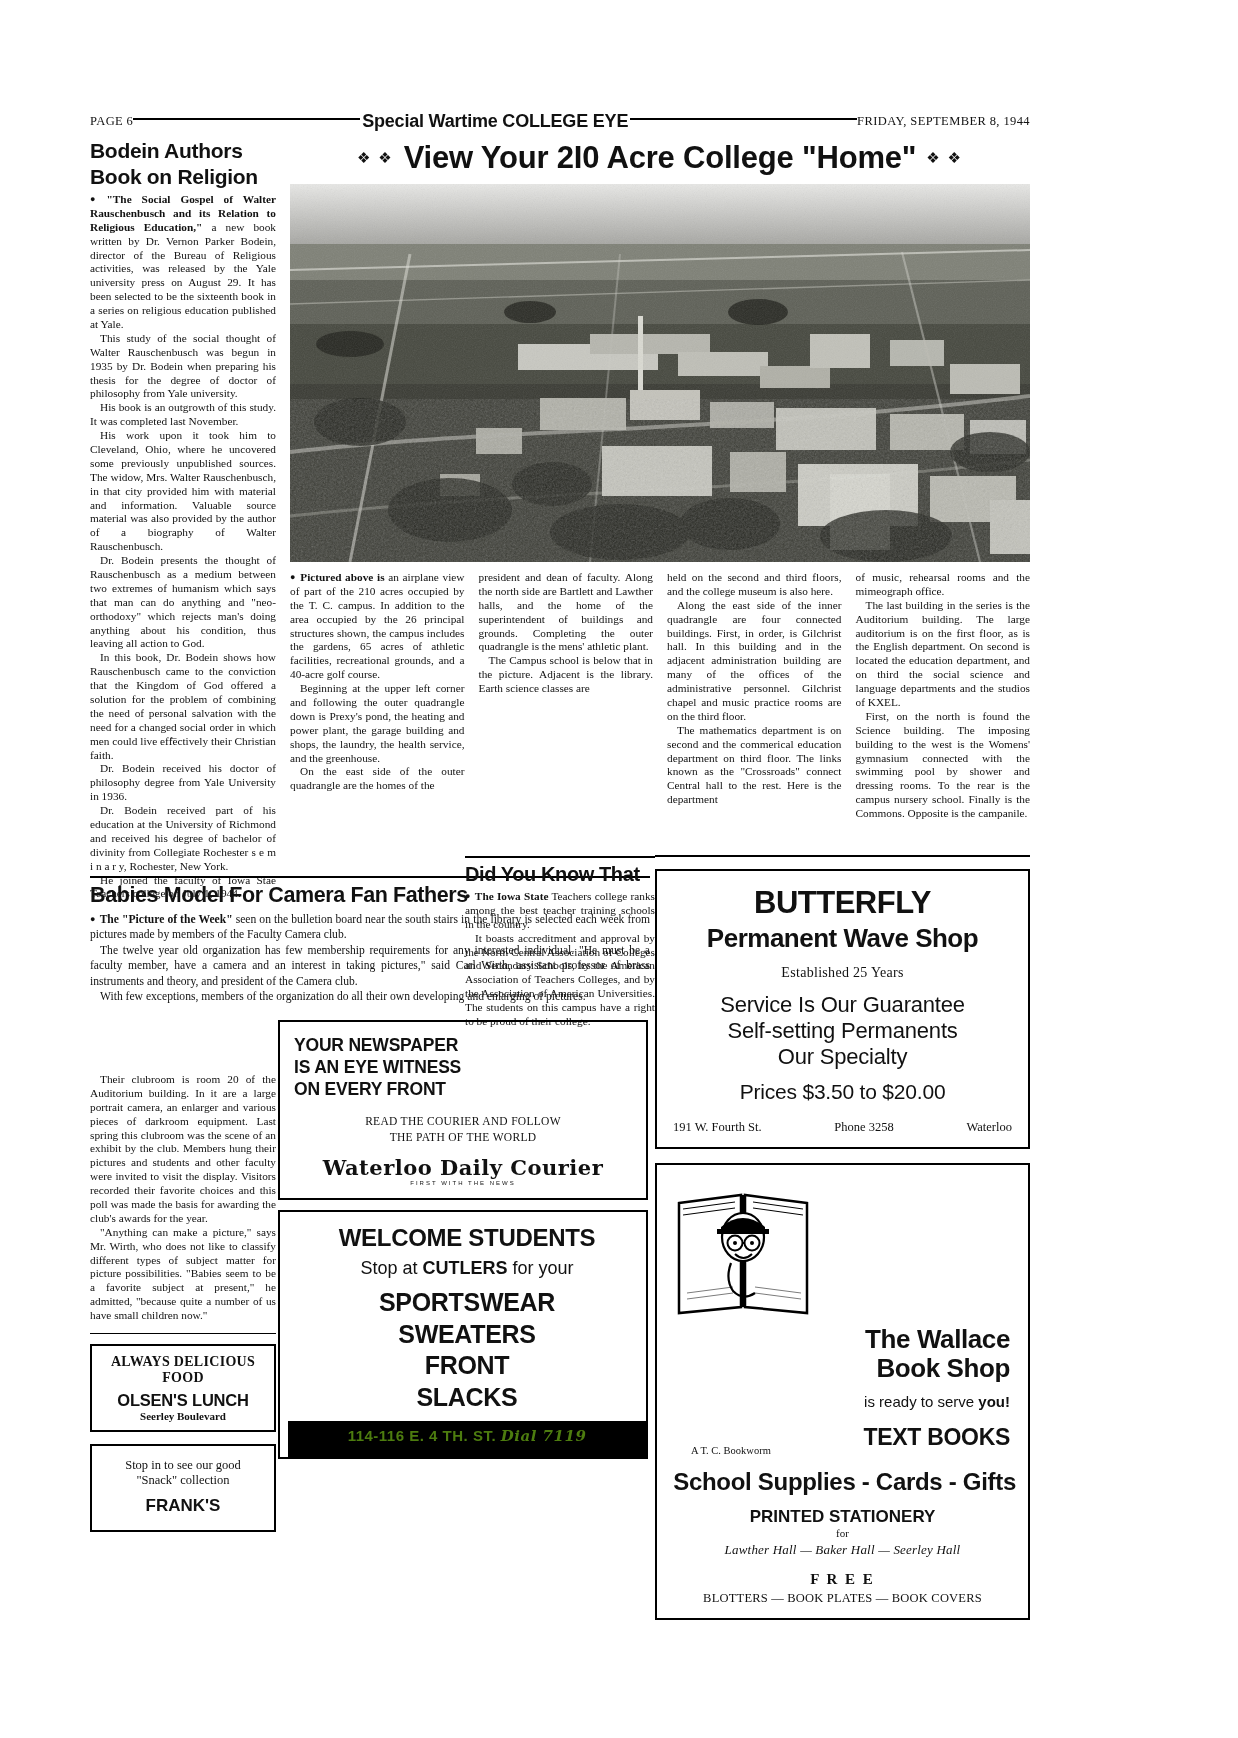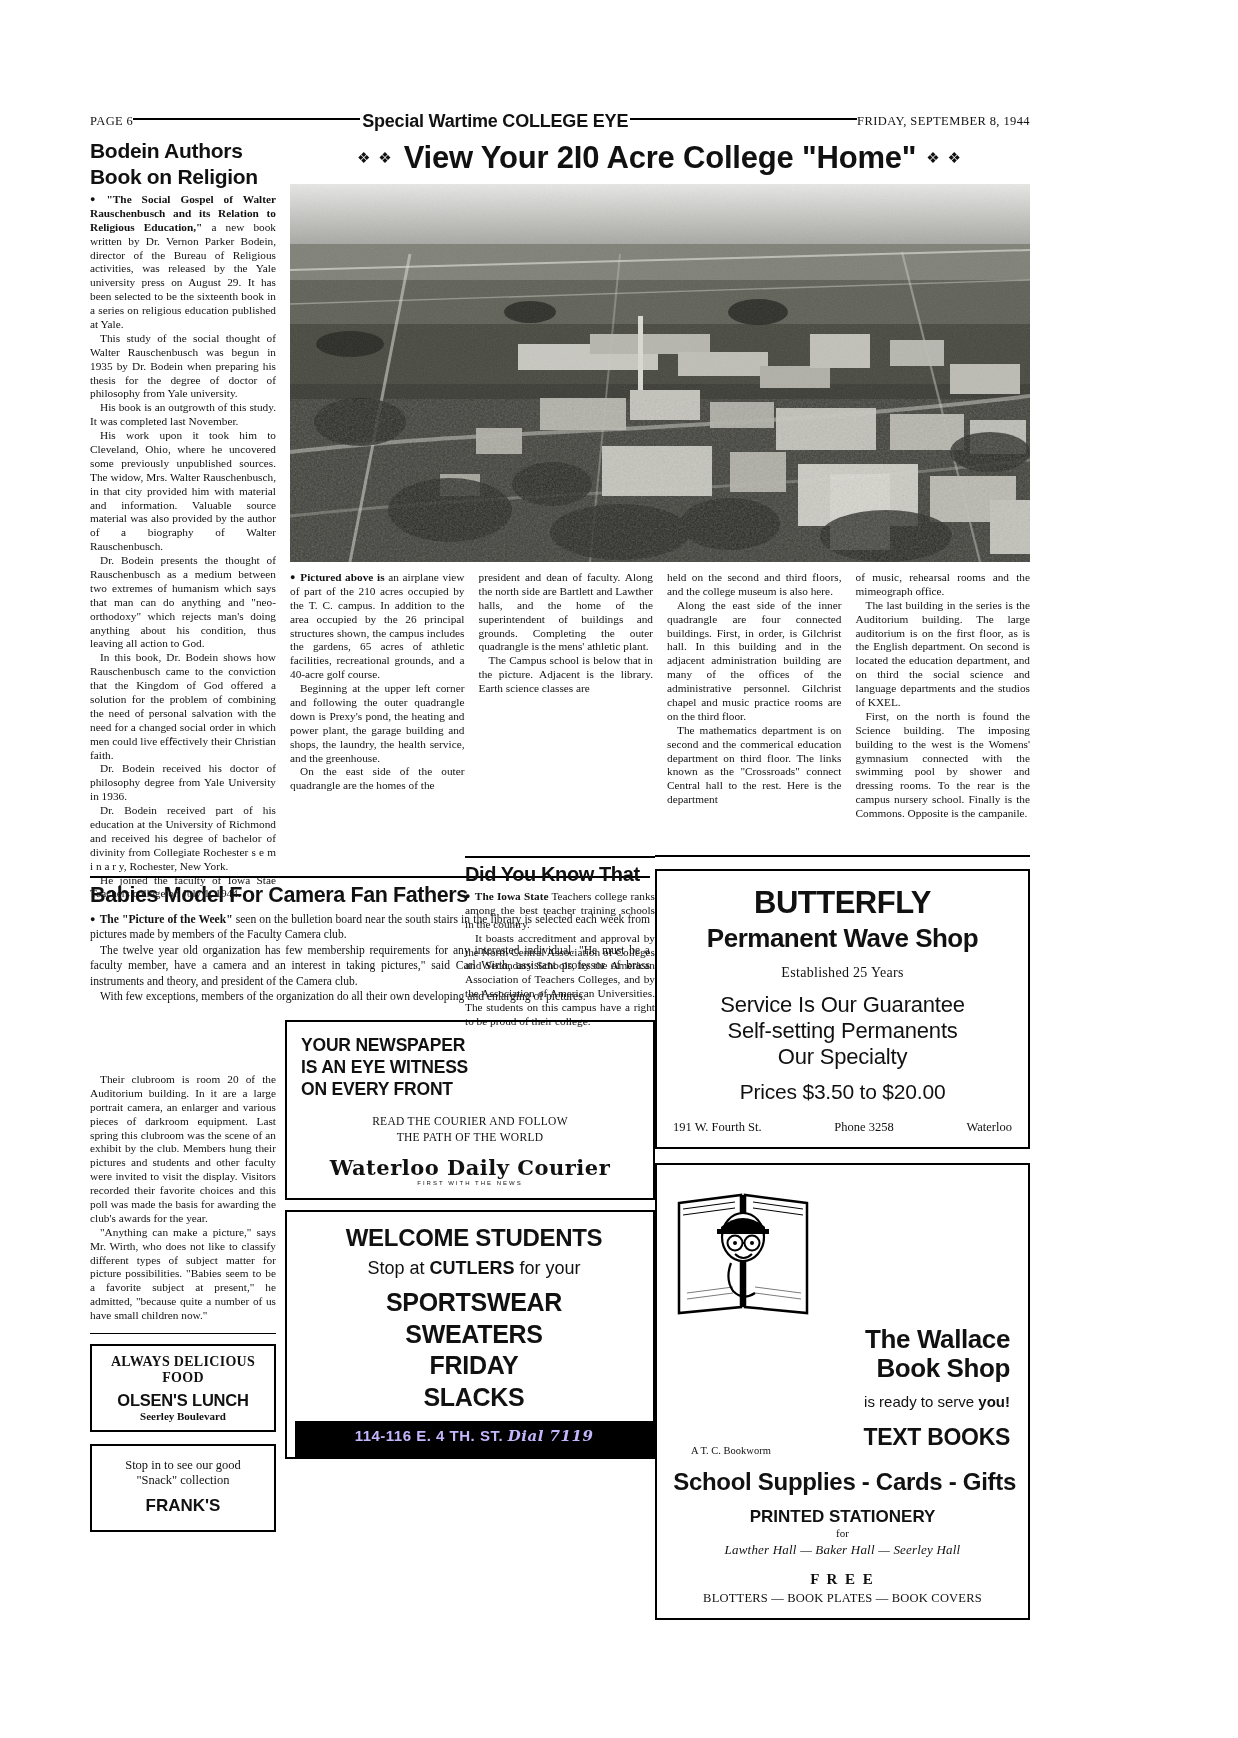--- a/index.html
+++ b/index.html
@@ -100,21 +100,21 @@
   .courier-logo .sub { font-size:6px; letter-spacing:2px; font-family:"Liberation Sans",sans-serif; }
 
   
   .ad-cutlers { border:2px solid #000; border-top:0; padding:12px 10px 0; text-align:center; }
   .cut-h { font-family:"Liberation Sans",sans-serif; font-weight:bold; font-size:24px; letter-spacing:-.3px;}
   .cut-sub { font-family:"Liberation Sans",sans-serif; font-size:18px; margin:6px 0 8px;}
   .cut-sub b { font-weight:bold; }
   .cut-item { font-family:"Liberation Sans",sans-serif; font-weight:bold; font-size:25px; line-height:1.26; letter-spacing:-.3px;}
   .cut-logo { background:#000; color:#fff; margin:8px -10px 0; padding:6px 0 7px; }
   .cut-logo .big { font-family:"DejaVu Sans",sans-serif; font-weight:bold; font-size:40px; letter-spacing:-2px; font-style:italic; }
-  .cut-addr { background:#000; color:#c4b5fd; font-family:"Liberation Sans",sans-serif; font-weight:bold; font-size:15px; padding-bottom:5px; letter-spacing:.5px;}
+  .cut-addr { background:#000; color:#4d7c0f; font-family:"Liberation Sans",sans-serif; font-weight:bold; font-size:15px; padding-bottom:5px; letter-spacing:.5px;}
 
   
   .ad-butterfly { border:2px solid #000; padding:14px 10px 12px; text-align:center; }
   .bf1 { font-family:"Liberation Sans",sans-serif; font-weight:bold; font-size:31px; letter-spacing:-.5px;}
   .bf2 { font-family:"Liberation Sans",sans-serif; font-weight:bold; font-size:26px; letter-spacing:-.5px; margin-top:2px;}
   .bf3 { font-family:"Liberation Serif",serif; font-size:14px; margin-top:11px; letter-spacing:.3px;}
   .bf4 { font-family:"Liberation Sans",sans-serif; font-size:22px; margin-top:11px; letter-spacing:-.2px;}
   .bf5 { font-family:"Liberation Sans",sans-serif; font-size:22px; letter-spacing:-.2px;}
   .bf6 { font-family:"Liberation Sans",sans-serif; font-size:22px; letter-spacing:-.2px;}
   .bf7 { font-family:"Liberation Sans",sans-serif; font-size:21px; margin-top:10px; letter-spacing:-.2px;}
@@ -319,40 +319,40 @@
 
 <div style="position:absolute; left:465px; top:848px; width:190px;">
   <div class="hr-thick"></div>
   <div class="sec-head sm">Did You Know That</div>
   <div class="bt">
     <p class="lead dot"><b>The Iowa State</b><span> Teachers college ranks among the best teacher training schools in the country.</span></p>
     <p>It boasts accreditment and approval by the North Central Association of Colleges and Secondary Schools, by the American Association of Teachers Colleges, and by the Association of American Universities. The students on this campus have a right to be proud of their college.</p>
   </div>
 </div>
 
-<div style="position:absolute; left:285px; top:1010px; width:370px;">
+<div style="position:absolute; left:278px; top:1010px; width:370px;">
 
   <div class="ad-courier">
     <div class="c1">YOUR NEWSPAPER</div>
     <div class="c1">IS AN EYE WITNESS</div>
     <div class="c1">ON EVERY FRONT</div>
     <div class="c2">READ THE COURIER AND FOLLOW</div>
     <div class="c2" style="margin-top:0;">THE PATH OF THE WORLD</div>
     <div class="courier-logo">
       <div class="lg">Waterloo Daily Courier</div>
       <div class="sub">FIRST WITH THE NEWS</div>
     </div>
   </div>
 
   <div class="ad-cutlers" style="border-top:2px solid #000; margin-top:10px;padding-left:18px;">
     <div class="cut-h">WELCOME STUDENTS</div>
     <div class="cut-sub"><span>Stop at </span><b>CUTLERS</b><span> for your</span></div>
     <div class="cut-item">SPORTSWEAR</div>
     <div class="cut-item">SWEATERS</div>
-    <div class="cut-item">FRIDAY</div>
+    <div class="cut-item">FRONT</div>
     <div class="cut-item">SLACKS</div>
     <div class="cut-logo">
       <div class="cut-addr">
         <span>114-116 E. 4 TH. ST.</span>
         <span style="font-style:italic; font-family:'DejaVu Serif',serif;">Dial 7119</span>
       </div>
     </div>
   </div>
 </div>
 

